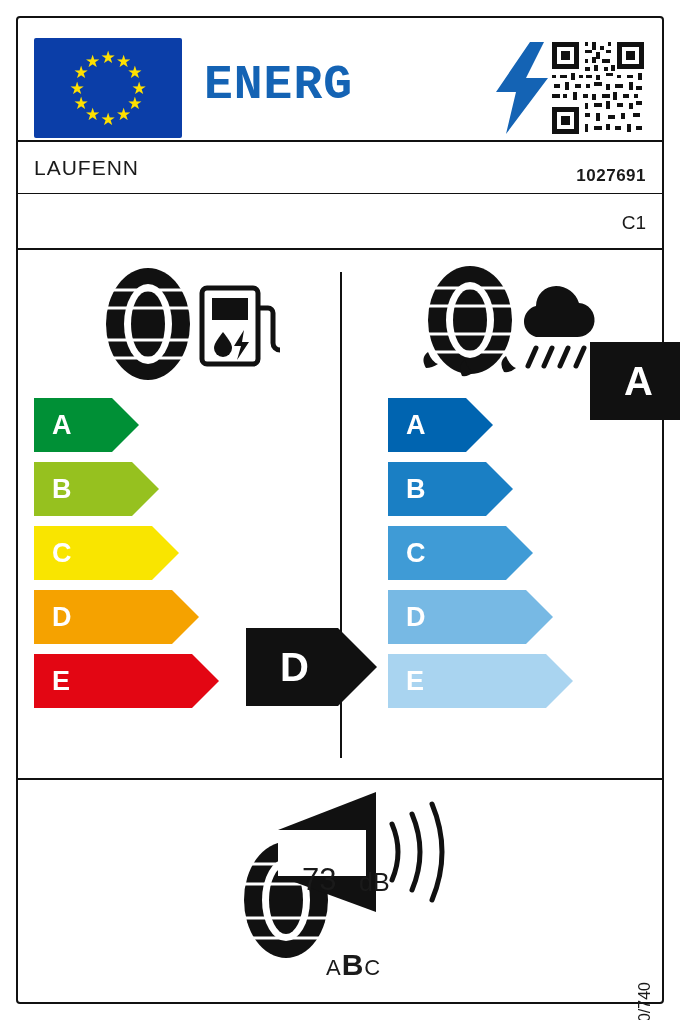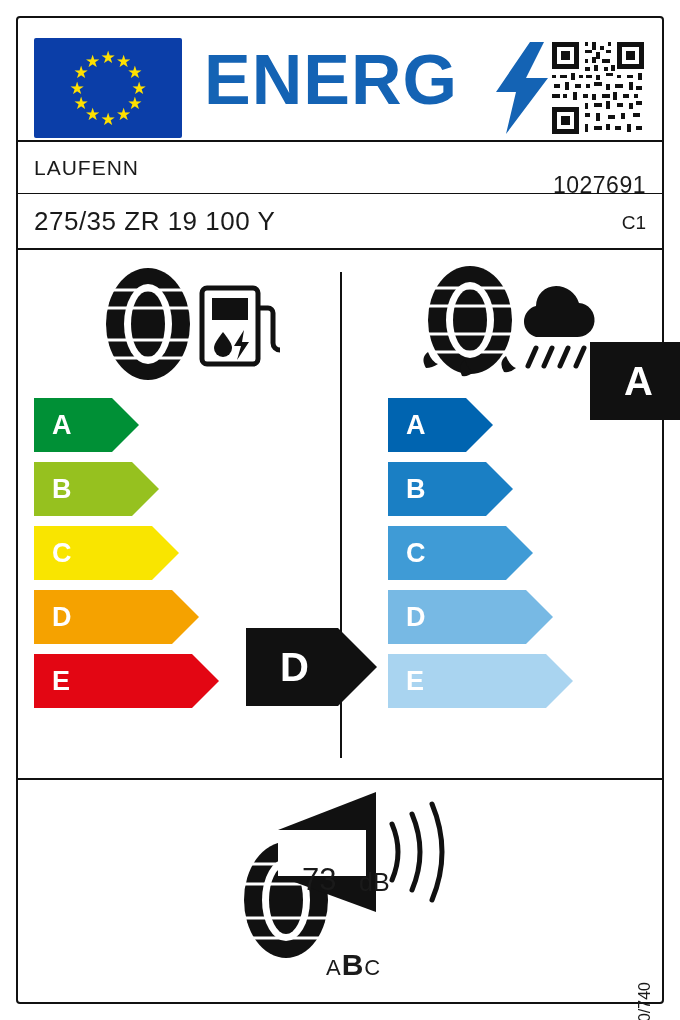--- a/index.html
+++ b/index.html
@@ -38,26 +38,26 @@
   .star {
     position: absolute;
     color: #ffe000;
     font-size: 17px;
     line-height: 17px;
     width: 17px; height: 17px;
     text-align: center;
   }
   .energ-word {
     position: absolute;
-    left: 186px; top: 22px;
-    font-size: 70px;
+    left: 186px; top: 40px;
+    font-size: 48px;
     font-weight: bold;
     letter-spacing: 1px;
     color: #1463b4;
-    font-family: Liberation Sans, sans-serif;
+    font-family: Liberation Mono, monospace;
   }
   .bolt {
     position: absolute;
     left: 478px; top: 24px;
     width: 52px; height: 92px;
   }
   .qr {
     position: absolute;
     right: 16px; top: 22px;
     width: 96px; height: 96px;
@@ -70,23 +70,24 @@
     border-bottom: 1px solid #111;
   }
   .brand {
     position: absolute;
     left: 16px; top: 14px;
     font-size: 21px;
     letter-spacing: 1px;
   }
   .code {
     position: absolute;
-    right: 16px; top: 30px;
-    font-size: 23px;
+    right: 16px; top: 24px;
+    font-size: 17px;
     letter-spacing: 0.5px;
+    font-weight: bold;
   }
 
   
   .size-row {
     position: relative;
     height: 56px;
     border-bottom: 2px solid #111;
   }
   .size {
     position: absolute;
@@ -313,21 +314,20 @@
       </svg>
     </div>
   </div>
 
   <div class="brand-row">
     <div class="brand">LAUFENN</div>
     <div class="code">1027691</div>
   </div>
 
   <div class="size-row">
-    <div class="size">275/35 ZR 19 100 Y</div>
     <div class="class">C1</div>
   </div>
 
   <div class="main">
     <div class="divider"></div>
 
     <div class="panel left">
       <div class="pictogram fuel">
         <svg viewBox="0 0 190 120" width="190" height="120">
 

